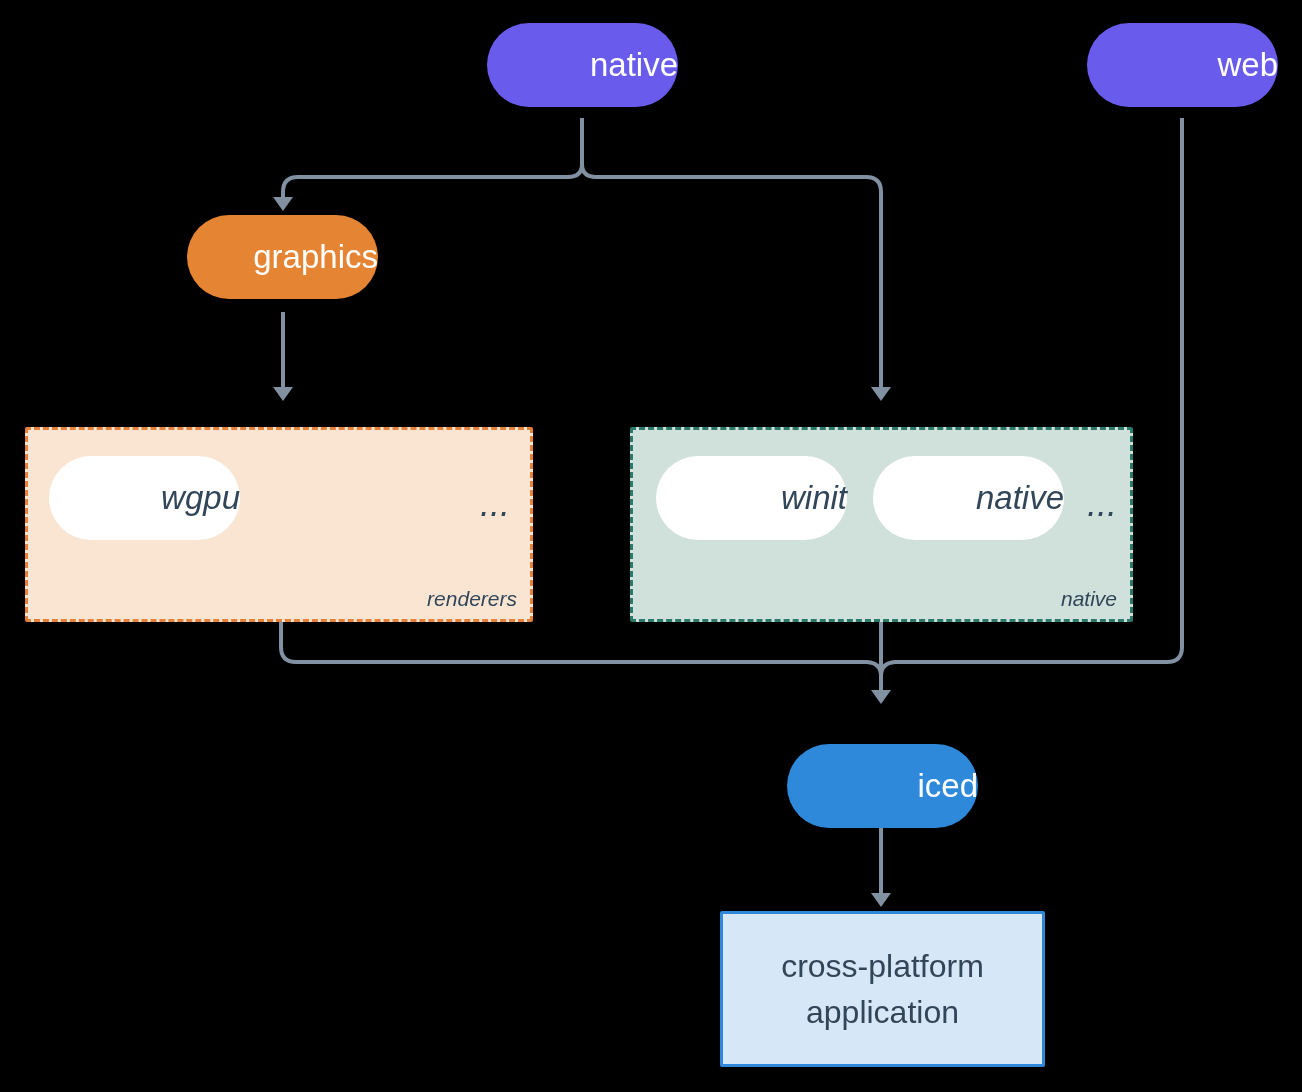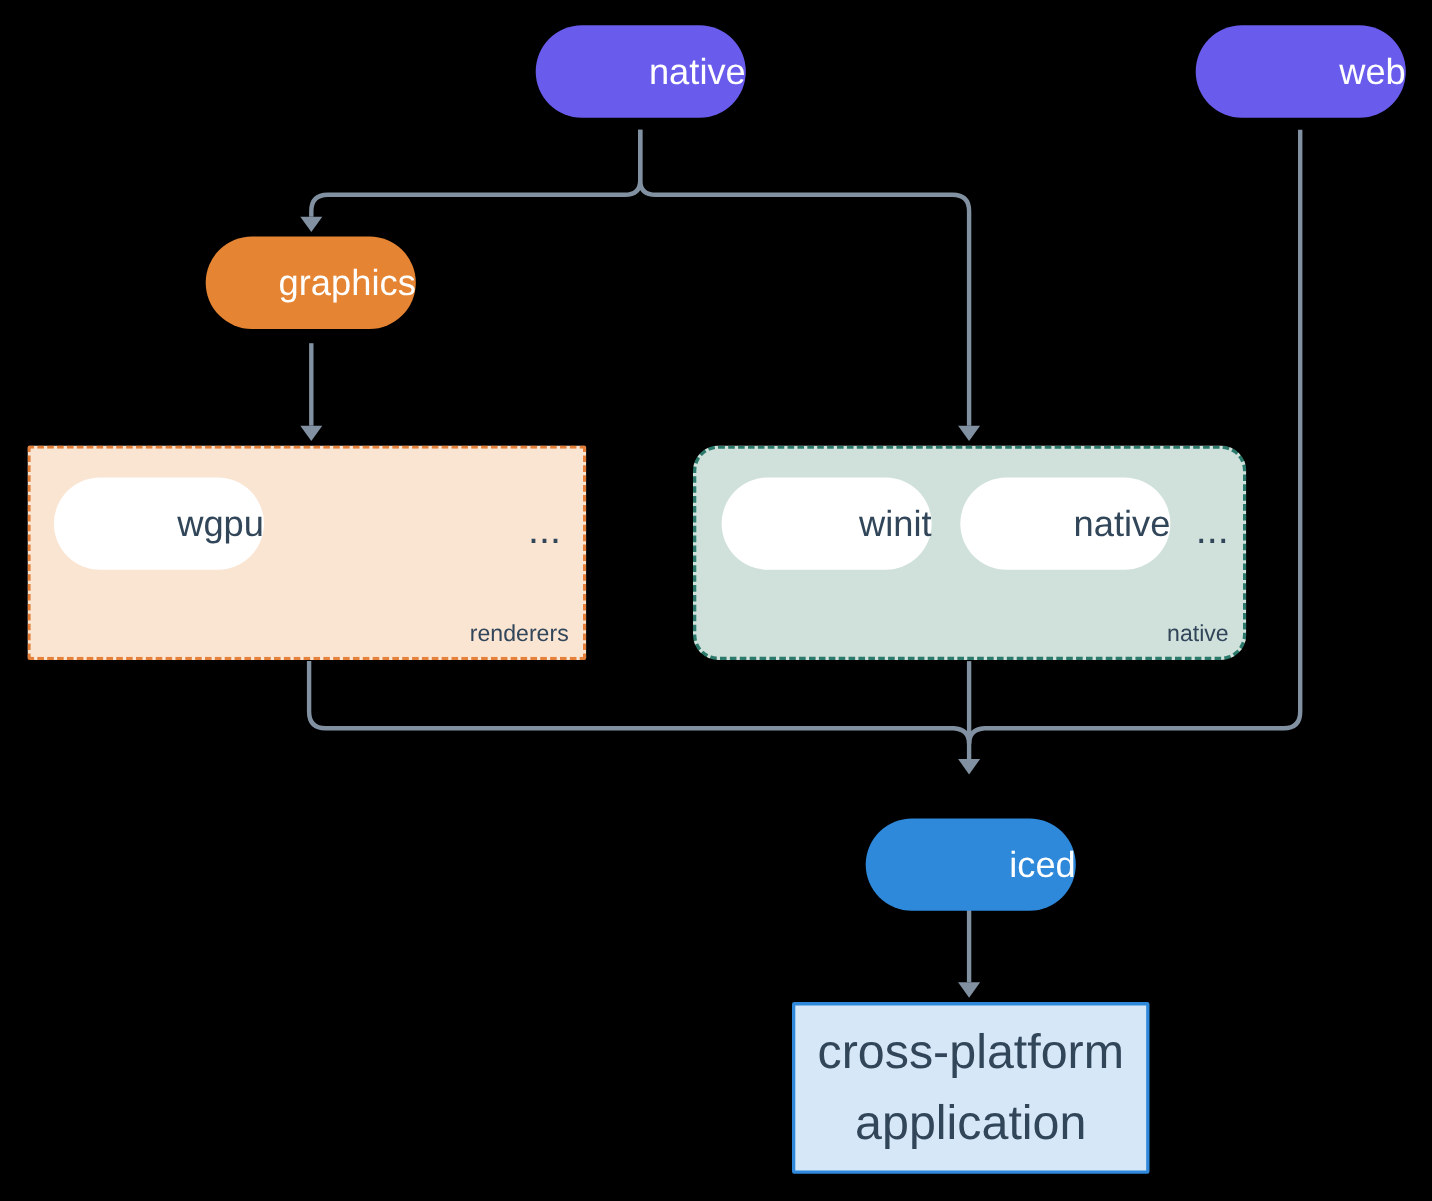--- a/index.html
+++ b/index.html
@@ -45,38 +45,38 @@
   }
   .pill.purple { background: var(--purple, #695CEC); }
   .pill.orange { background: var(--orange, #E58433); }
   .pill.blue   { background: var(--blue, #2E89DB); }
   .pill.white  {
     background: #FFFFFF;
     color: var(--dark_text, #32465A);
   }
   .group {
     position: absolute;
-    top: 405px;
+    top: 427px;
     height: 195px;
     box-sizing: border-box;
     border: 3px dashed;
     border-radius: 2px;
+    font-style: italic;
   }
   .group.renderers {
     left: 25px;
     width: 508px;
     background: var(--peach_bg, #FAE5D3);
     border-color: var(--peach_border, #E5813A);
   }
   .group.shells {
     left: 630px;
     width: 503px;
     background: var(--sage_bg, #D0E0DA);
     border-color: var(--sage_border, #2B7A6B);
-    border-radius: 23px;
   }
   .group .pill { top: 26px; }
   .group .dots {
     position: absolute;
     top: 26px;
     height: 95px;
     display: flex;
     align-items: center;
     font-size: 36px;
     font-weight: 500;
@@ -96,21 +96,21 @@
     width: 325px;
     height: 156px;
     box-sizing: border-box;
     background: var(--app_bg, #D6E7F8);
     border: 3px solid var(--app_border, #2F88DA);
     border-radius: 2px;
     display: flex;
     flex-direction: column;
     align-items: center;
     justify-content: center;
-    font-size: 44px;
+    font-size: 32px;
     line-height: 1.45;
     color: var(--dark_text, #32465A);
   }
 </style>
 </head>
 <body>
 
 <div class="canvas">
 
   <svg class="connectors" viewBox="0 0 1302 1092" xmlns="http://www.w3.org/2000/svg">

